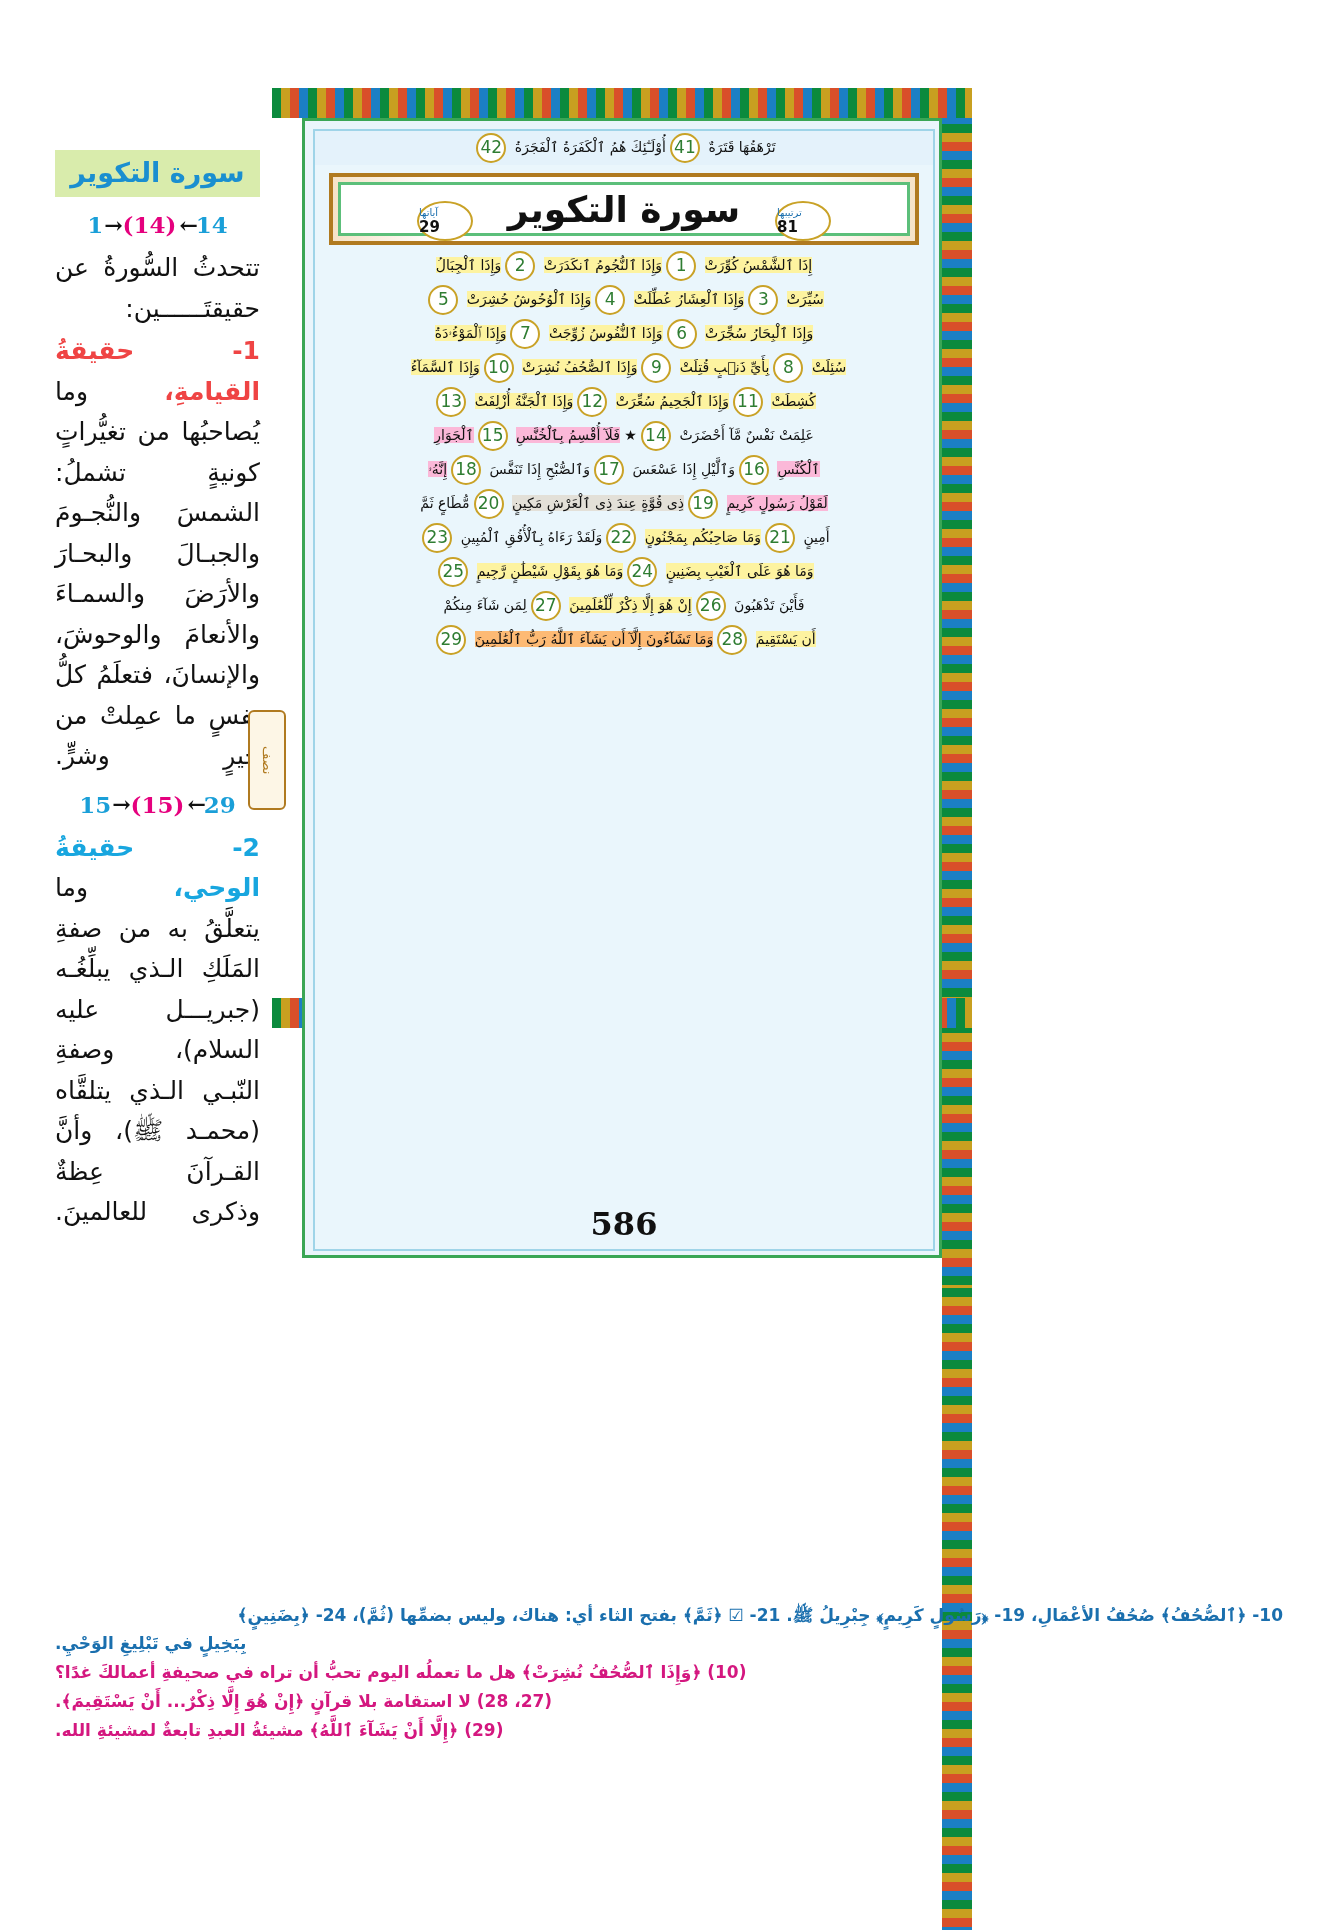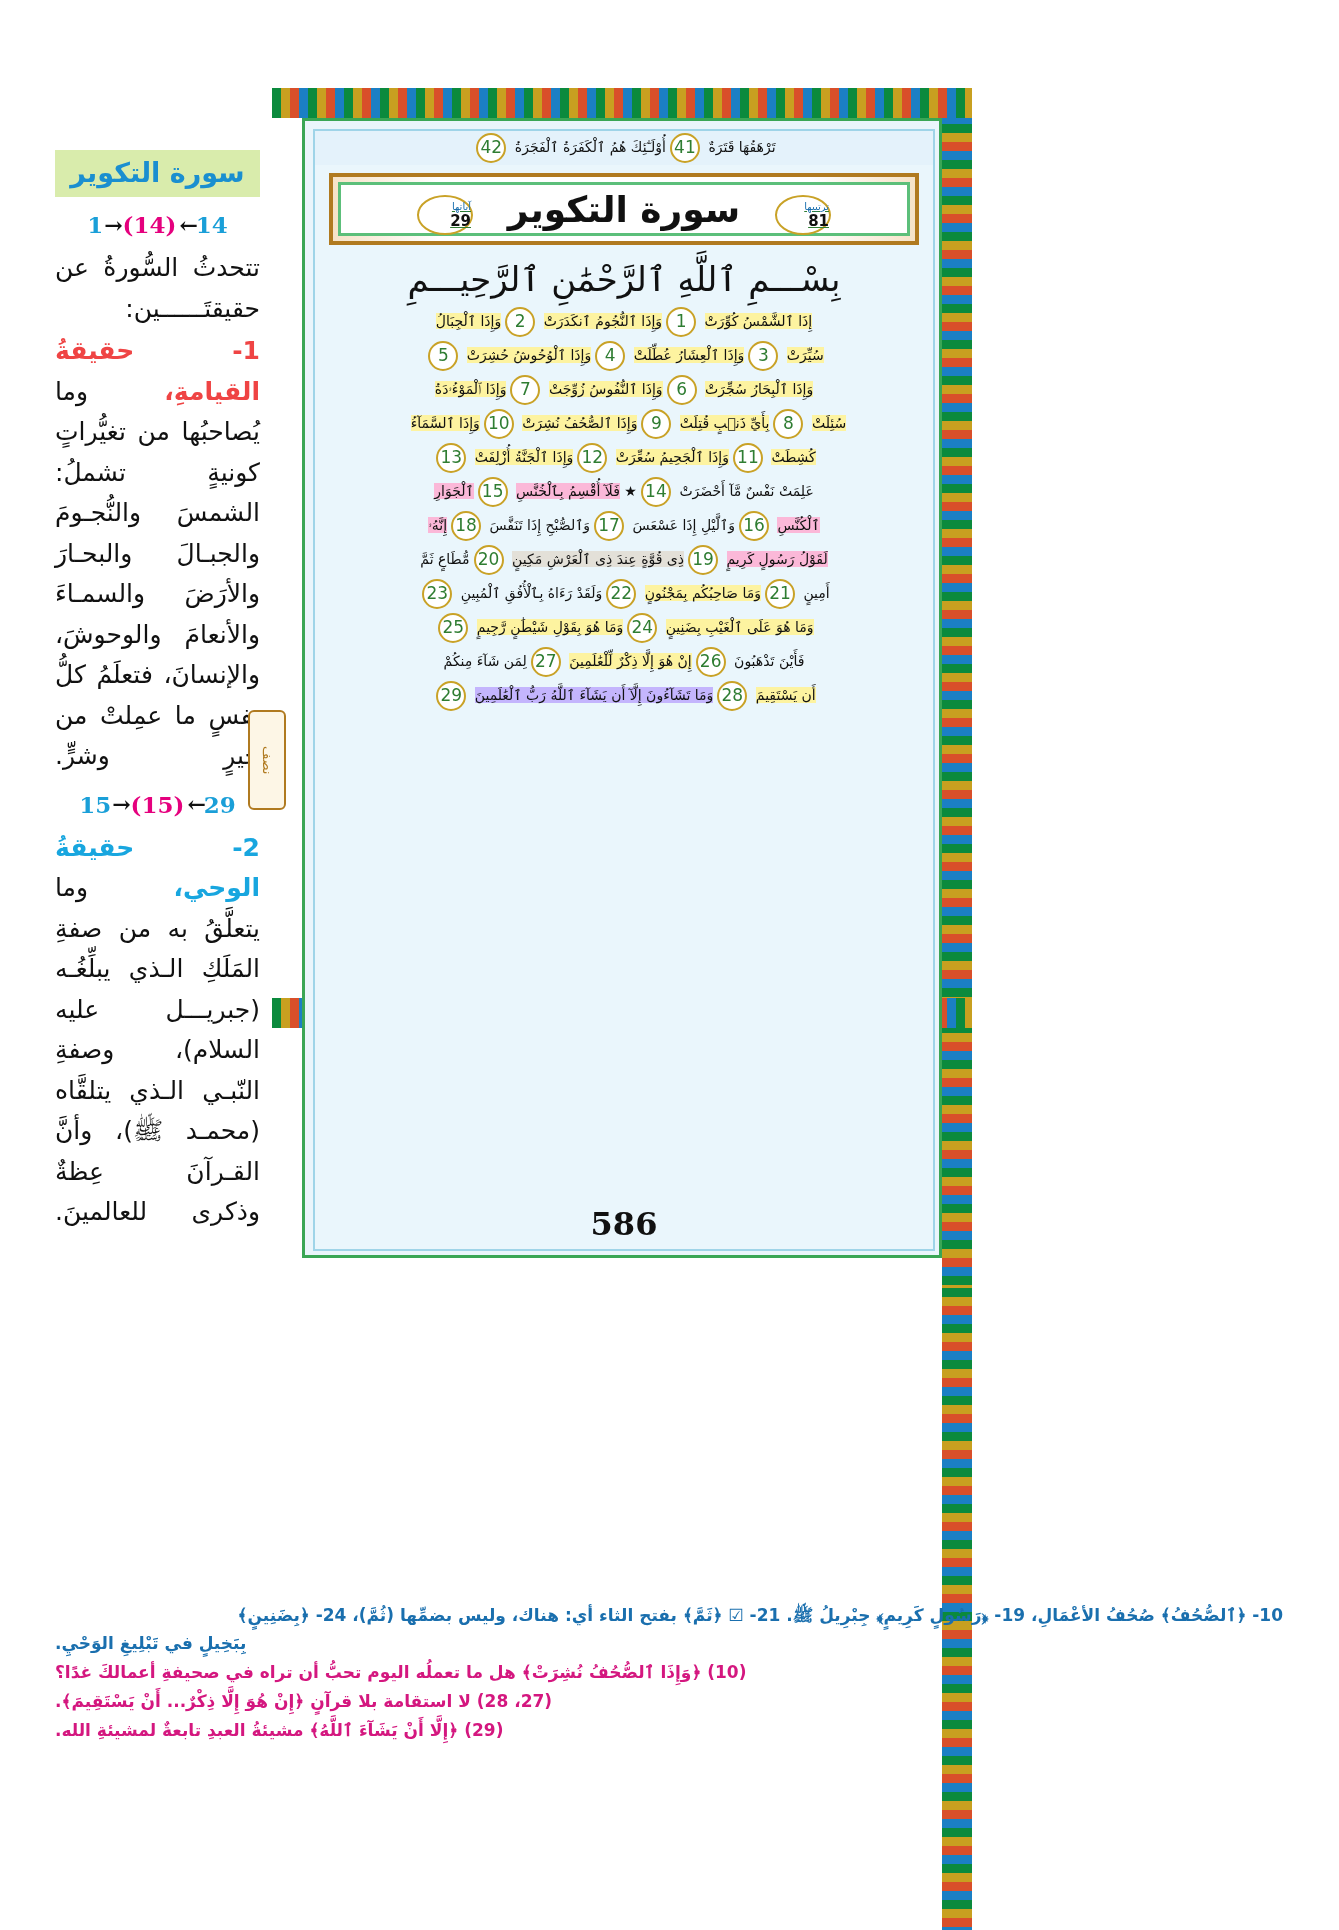--- a/index.html
+++ b/index.html
@@ -45,44 +45,44 @@
              background:#eaf6fc;border:2px solid #9fd4e8;box-sizing:border-box;
              overflow:hidden;}
 
   
   .qline{direction:rtl;text-align:center;font-size:33px;line-height:1.28;
          color:#111;white-space:nowrap;padding:2px 6px;
          font-family:"DejaVu Sans","Liberation Sans",sans-serif;}
   .qline.bg-blue{background:#e4f2fb;}
   .hl-y{background:#fdf3a0;}
   .hl-p{background:#fbb8d8;}
-  .hl-b{background:#c4b5fd;text-align:right;}
+  .hl-b{background:#fdba74;text-align:right;}
   .hl-g{background:#e3e0d8;}
   .ayah-mark{display:inline-block;color:#2f7d32;font-size:17px;
              border:2px solid #c9a227;border-radius:50%;
              width:26px;height:26px;line-height:24px;text-align:center;
              background:#fff;margin:0 4px;vertical-align:middle;
              font-family:"DejaVu Sans","Liberation Sans",sans-serif;}
 
   
   #basmala{text-align:center;font-size:34px;color:#111;padding:10px 0 6px;direction:rtl;}
 
   
   #surah-banner{margin:8px 14px 4px;height:72px;position:relative;
                 border:4px solid #b07a20;background:
                 linear-gradient(90deg,#f6e3c8 0%,#ffffff 18%,#ffffff 82%,#f6e3c8 100%);
                 box-sizing:border-box;}
   #banner-inner{position:absolute;inset:5px;border:3px solid #5cbf7a;
                 background:#ffffff;display:flex;align-items:center;
                 justify-content:center;}
   #banner-name{font-size:36px;color:#111;font-weight:bold;direction:rtl;}
-  .banner-badge{position:absolute;top:18px;width:56px;text-align:right;
+  .banner-badge{position:absolute;top:24px;width:56px;text-align:left;
                 font-size:12px;color:#2f7d32;line-height:1.15;
                 border:2px solid #c9a227;border-radius:50%;height:40px;
-                background:#fff;padding-top:4px;box-sizing:border-box;text-decoration:underline;}
+                background:#fff;padding-top:4px;box-sizing:border-box;}
   #badge-order{right:84px;}
   #badge-ayat{left:84px;}
   .badge-lbl{display:block;font-size:10px;color:#1a6fae;}
   .badge-val{display:block;font-size:15px;font-weight:bold;color:#111;}
 
   
   #page-num{position:absolute;bottom:6px;left:0;right:0;text-align:center;
             font-size:32px;font-weight:bold;color:#111;
             font-family:"DejaVu Serif","Liberation Serif",serif;}
 
@@ -178,21 +178,20 @@
         <div class="banner-badge" id="badge-order">
           <span class="badge-lbl">ترتيبها</span>
           <span class="badge-val">81</span>
         </div>
         <div class="banner-badge" id="badge-ayat">
           <span class="badge-lbl">آياتها</span>
           <span class="badge-val">29</span>
         </div>
       </div>
 
-      <div id="basmala">بِسْـــمِ ٱللَّهِ ٱلرَّحْمَٰنِ ٱلرَّحِيـــمِ</div>
 
       <div id="verse-lines">
           <div class="qline" style="font-size: 14px;"><span class="hl-y">إِذَا ٱلشَّمْسُ كُوِّرَتْ</span> <span class="ayah-mark">1</span><span class="hl-y">وَإِذَا ٱلنُّجُومُ ٱنكَدَرَتْ</span> <span class="ayah-mark">2</span><span class="hl-y">وَإِذَا ٱلْجِبَالُ</span> </div>
           <div class="qline" style="font-size: 14px;"><span class="hl-y">سُيِّرَتْ</span> <span class="ayah-mark">3</span><span class="hl-y">وَإِذَا ٱلْعِشَارُ عُطِّلَتْ</span> <span class="ayah-mark">4</span><span class="hl-y">وَإِذَا ٱلْوُحُوشُ حُشِرَتْ</span> <span class="ayah-mark">5</span></div>
           <div class="qline" style="font-size: 14px;"><span class="hl-y">وَإِذَا ٱلْبِحَارُ سُجِّرَتْ</span> <span class="ayah-mark">6</span><span class="hl-y">وَإِذَا ٱلنُّفُوسُ زُوِّجَتْ</span> <span class="ayah-mark">7</span><span class="hl-y">وَإِذَا ٱلْمَوْءُۥدَةُ</span> </div>
           <div class="qline" style="font-size: 14px; padding-left: 15px;"><span class="hl-y">سُئِلَتْ</span> <span class="ayah-mark">8</span><span class="hl-y">بِأَيِّ ذَنۢبٍ قُتِلَتْ</span> <span class="ayah-mark">9</span><span class="hl-y">وَإِذَا ٱلصُّحُفُ نُشِرَتْ</span> <span class="ayah-mark">10</span><span class="hl-y">وَإِذَا ٱلسَّمَآءُ</span> </div>
           <div class="qline" style="font-size: 14px;"><span class="hl-y">كُشِطَتْ</span> <span class="ayah-mark">11</span><span class="hl-y">وَإِذَا ٱلْجَحِيمُ سُعِّرَتْ</span> <span class="ayah-mark">12</span><span class="hl-y">وَإِذَا ٱلْجَنَّةُ أُزْلِفَتْ</span> <span class="ayah-mark">13</span></div>
           <div class="qline" style="font-size: 14px;"><span>عَلِمَتْ نَفْسٌ مَّآ أَحْضَرَتْ</span> <span class="ayah-mark">14</span><span>★</span> <span class="hl-p">فَلَآ أُقْسِمُ بِٱلْخُنَّسِ</span> <span class="ayah-mark">15</span><span class="hl-p">ٱلْجَوَارِ</span> </div>
           <div class="qline" style="font-size: 14px;"><span class="hl-p">ٱلْكُنَّسِ</span> <span class="ayah-mark">16</span><span>وَٱلَّيْلِ إِذَا عَسْعَسَ</span> <span class="ayah-mark">17</span><span>وَٱلصُّبْحِ إِذَا تَنَفَّسَ</span> <span class="ayah-mark">18</span><span class="hl-p">إِنَّهُۥ</span> </div>
           <div class="qline" style="font-size: 14px;"><span class="hl-p">لَقَوْلُ رَسُولٍ كَرِيمٍ</span> <span class="ayah-mark">19</span><span class="hl-g">ذِى قُوَّةٍ عِندَ ذِى ٱلْعَرْشِ مَكِينٍ</span> <span class="ayah-mark">20</span><span>مُّطَاعٍ ثَمَّ</span> </div>

